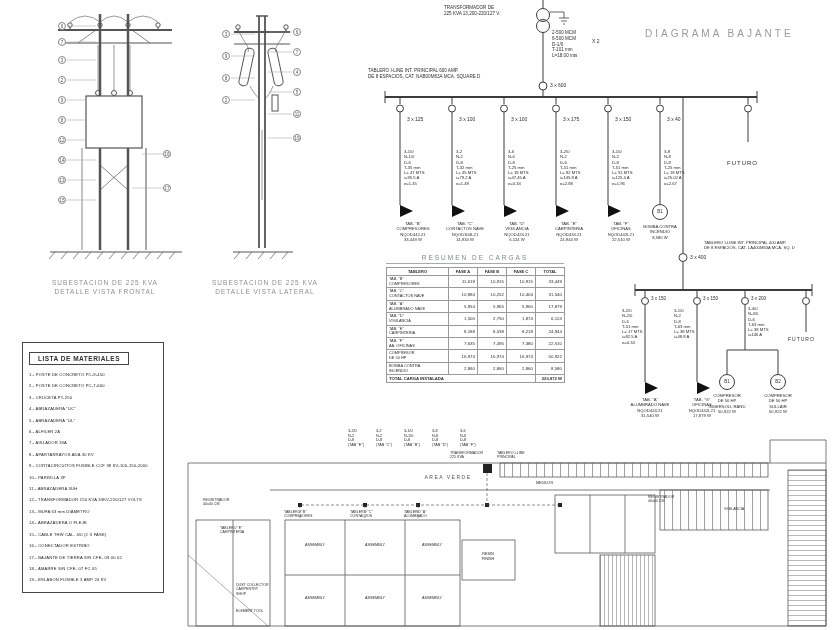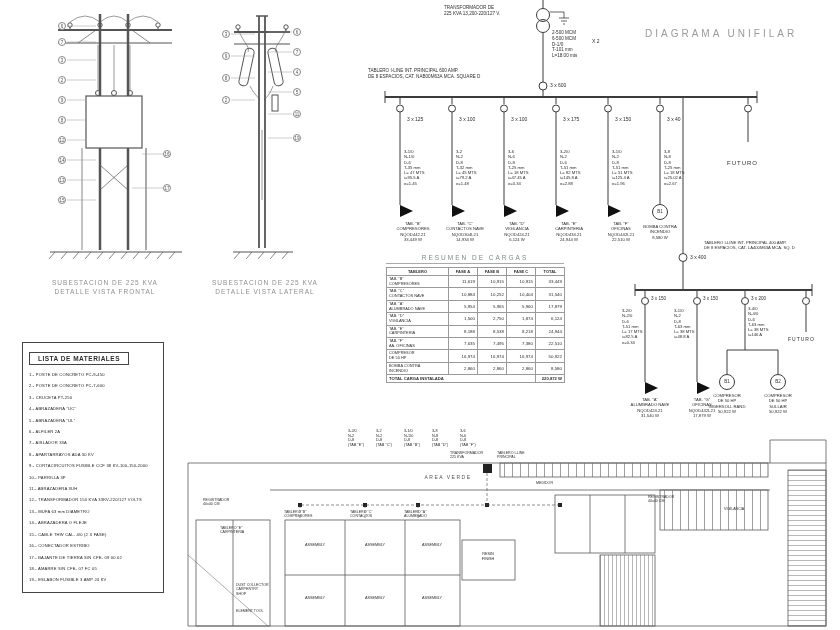--- a/index.html
+++ b/index.html
@@ -277,21 +277,21 @@
       <g stroke="#444" stroke-width="0.6" stroke-dasharray="3 2">
         <path d="M487,473 L487,505 L300,505"></path>
         <path d="M487,505 L560,505"></path>
         <line x1="300" y1="505" x2="300" y2="520"></line>
         <line x1="365" y1="505" x2="365" y2="520"></line>
         <line x1="418" y1="505" x2="418" y2="520"></line>
       </g>
     </g>
   </svg>
 
-  <div class="t title" style="left:645px;top:28px;">DIAGRAMA UNIFILAR</div>
+  <div class="t title" style="left:645px;top:28px;">DIAGRAMA BAJANTE</div>
 
   <div class="t fs65 ctr gray ls1" style="left:38px;top:278px;width:134px;">SUBESTACION DE 225 KVA
 DETALLE VISTA FRONTAL</div>
   <div class="t fs65 ctr gray ls1" style="left:198px;top:278px;width:134px;">SUBESTACION DE 225 KVA
 DETALLE VISTA LATERAL</div>
 
   <span class="co" style="left:58px;top:22px;">6</span>
   <span class="co" style="left:58px;top:38px;">7</span>
   <span class="co" style="left:58px;top:56px;">3</span>
   <span class="co" style="left:58px;top:76px;">2</span>

